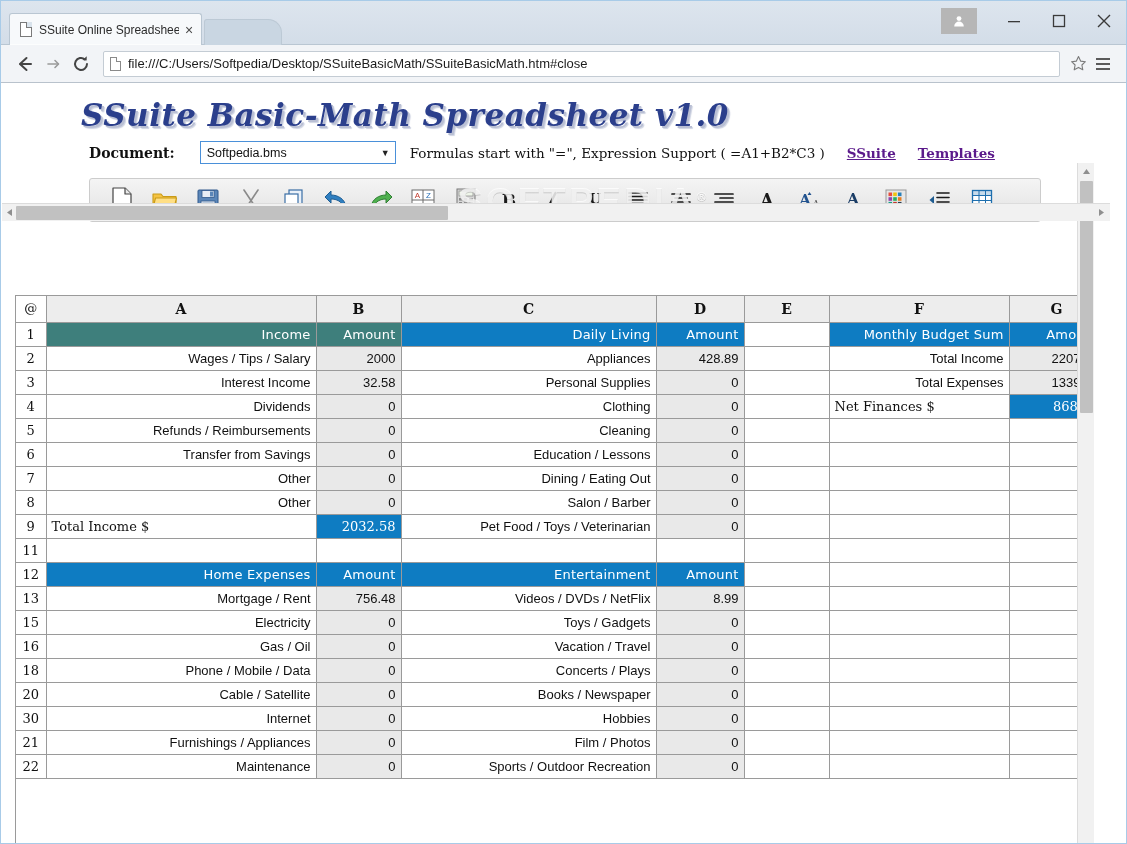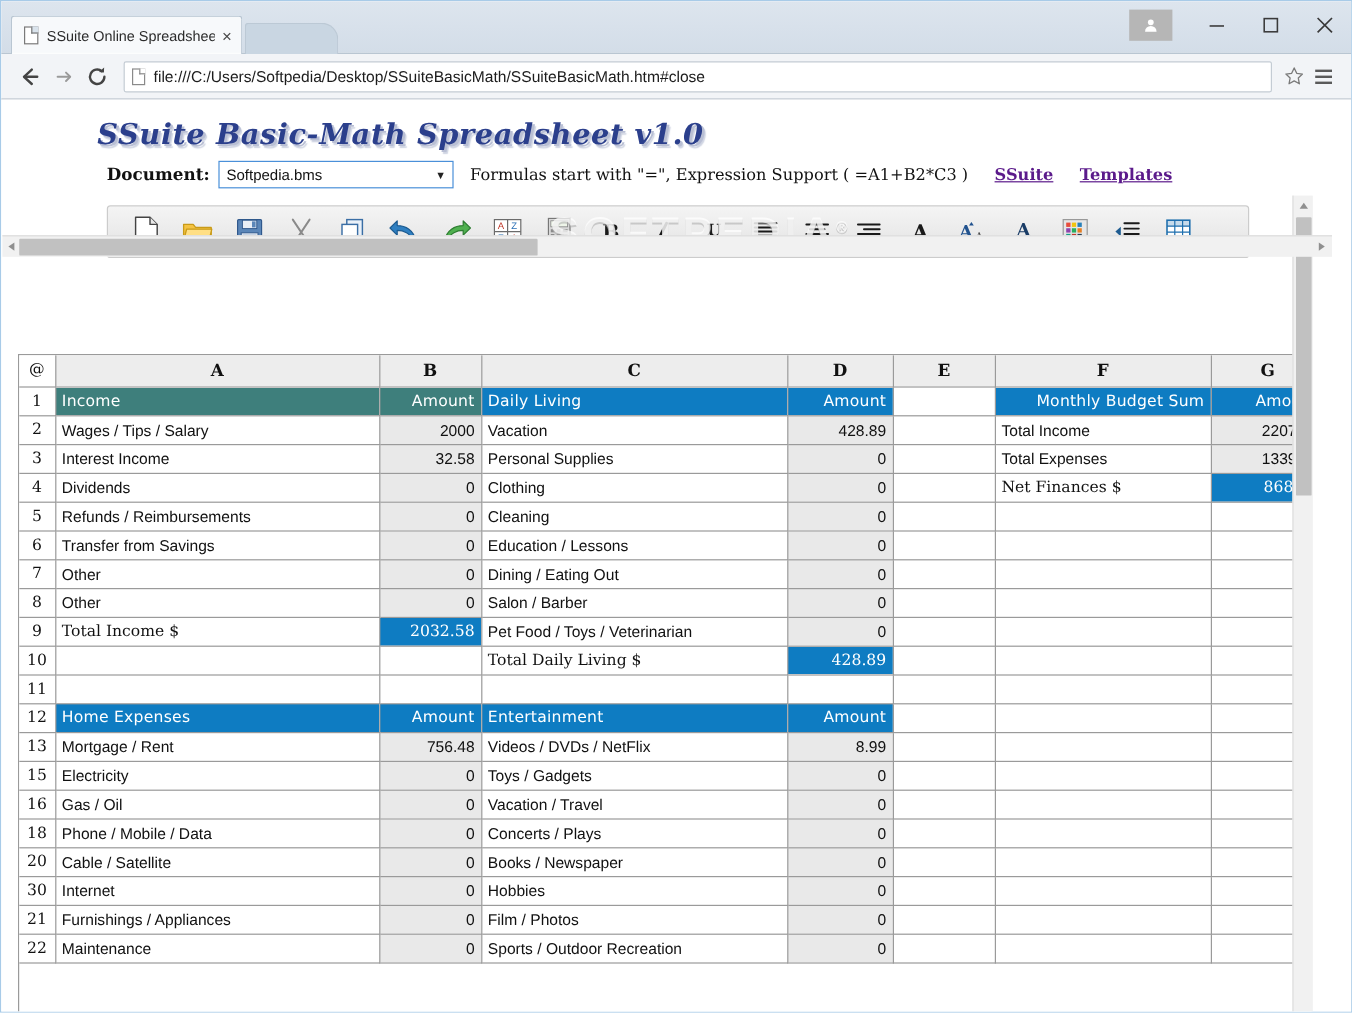--- a/index.html
+++ b/index.html
@@ -143,37 +143,37 @@
   .page {
     position: relative;
     height: 760px;
     background: #ffffff;
     overflow: hidden;
   }
   .page-inner { position: relative; padding: 0 0 0 0; width: 1093px; }
 
   .app-title {
     font-family: "DejaVu Serif", serif;
-    font-size: 24px;
+    font-size: 31px;
     font-weight: bold;
     font-style: italic;
     color: #2b3f8c;
     letter-spacing: 0.5px;
     padding: 14px 0 2px 80px;
     text-shadow: 2px 2px 0 #b9bfd4, 3px 3px 1px #cfd4e2;
     white-space: nowrap;
   }
 
   .docbar {
     display: flex; align-items: center;
     padding: 6px 0 0 88px;
     font-family: "DejaVu Serif", serif;
     font-size: 14px;
   }
-  .doclabel { font-weight: bold; color: #111; margin-right: 7px; }
+  .doclabel { font-weight: bold; color: #111; margin-right: 25px; }
   .docselect {
     width: 196px; height: 23px;
     border: 1px solid #4a90d9;
     background: #fff;
     display: flex; align-items: center; justify-content: space-between;
     padding: 0 5px 0 6px;
     font-family: "Liberation Sans", sans-serif;
     font-size: 12.5px;
     color: #111;
     cursor: pointer;
@@ -315,21 +315,21 @@
   }
   .c-total-val {
     background: #0e7cc2 !important;
     color: #ffffff !important;
     text-align: right;
     font-weight: bold;
     font-family: "DejaVu Serif", serif;
     font-size: 13.5px;
   }
   .c-plain-right { text-align: right; }
-  .c-text { text-align: left; }
+  .c-text { text-align: right; }
 
   
   .vscroll {
     position: absolute;
     right: 0px; top: 80px;
     width: 17px; height: 742px;
     background: #f1f1f1;
     border-left: 1px solid #dcdcdc;
   }
   .vscroll .arrow-up {
@@ -678,21 +678,21 @@
                 <td class="c-hdr-blue c-text">Daily Living</td>
                 <td class="c-hdr-blue c-plain-right">Amount</td>
                 <td class=""></td>
                 <td class="c-hdr-blue c-plain-right">Monthly Budget Sum</td>
                 <td class="c-hdr-blue c-plain-right">Amount</td>
               </tr>
               <tr>
                 <td class="rowhead">2</td>
                 <td class="c-text">Wages / Tips / Salary</td>
                 <td class="c-amt">2000</td>
-                <td class="c-text">Vacation</td>
+                <td class="c-text">Appliances</td>
                 <td class="c-amt">428.89</td>
                 <td class=""></td>
                 <td class="c-text">Total Income</td>
                 <td class="c-amt">2207.58</td>
               </tr>
               <tr>
                 <td class="rowhead">3</td>
                 <td class="c-text">Interest Income</td>
                 <td class="c-amt">32.58</td>
                 <td class="c-text">Personal Supplies</td>
@@ -750,30 +750,20 @@
                 <td class=""></td>
                 <td class=""></td>
                 <td class=""></td>
               </tr>
               <tr>
                 <td class="rowhead">9</td>
                 <td class="c-total-label">Total Income $</td>
                 <td class="c-total-val">2032.58</td>
                 <td class="c-text">Pet Food / Toys / Veterinarian</td>
                 <td class="c-amt">0</td>
-                <td class=""></td>
-                <td class=""></td>
-                <td class=""></td>
-              </tr>
-              <tr>
-                <td class="rowhead">10</td>
-                <td class=""></td>
-                <td class=""></td>
-                <td class="c-total-label">Total Daily Living $</td>
-                <td class="c-total-val">428.89</td>
                 <td class=""></td>
                 <td class=""></td>
                 <td class=""></td>
               </tr>
               <tr>
                 <td class="rowhead">11</td>
                 <td class=""></td>
                 <td class=""></td>
                 <td class=""></td>
                 <td class=""></td>

